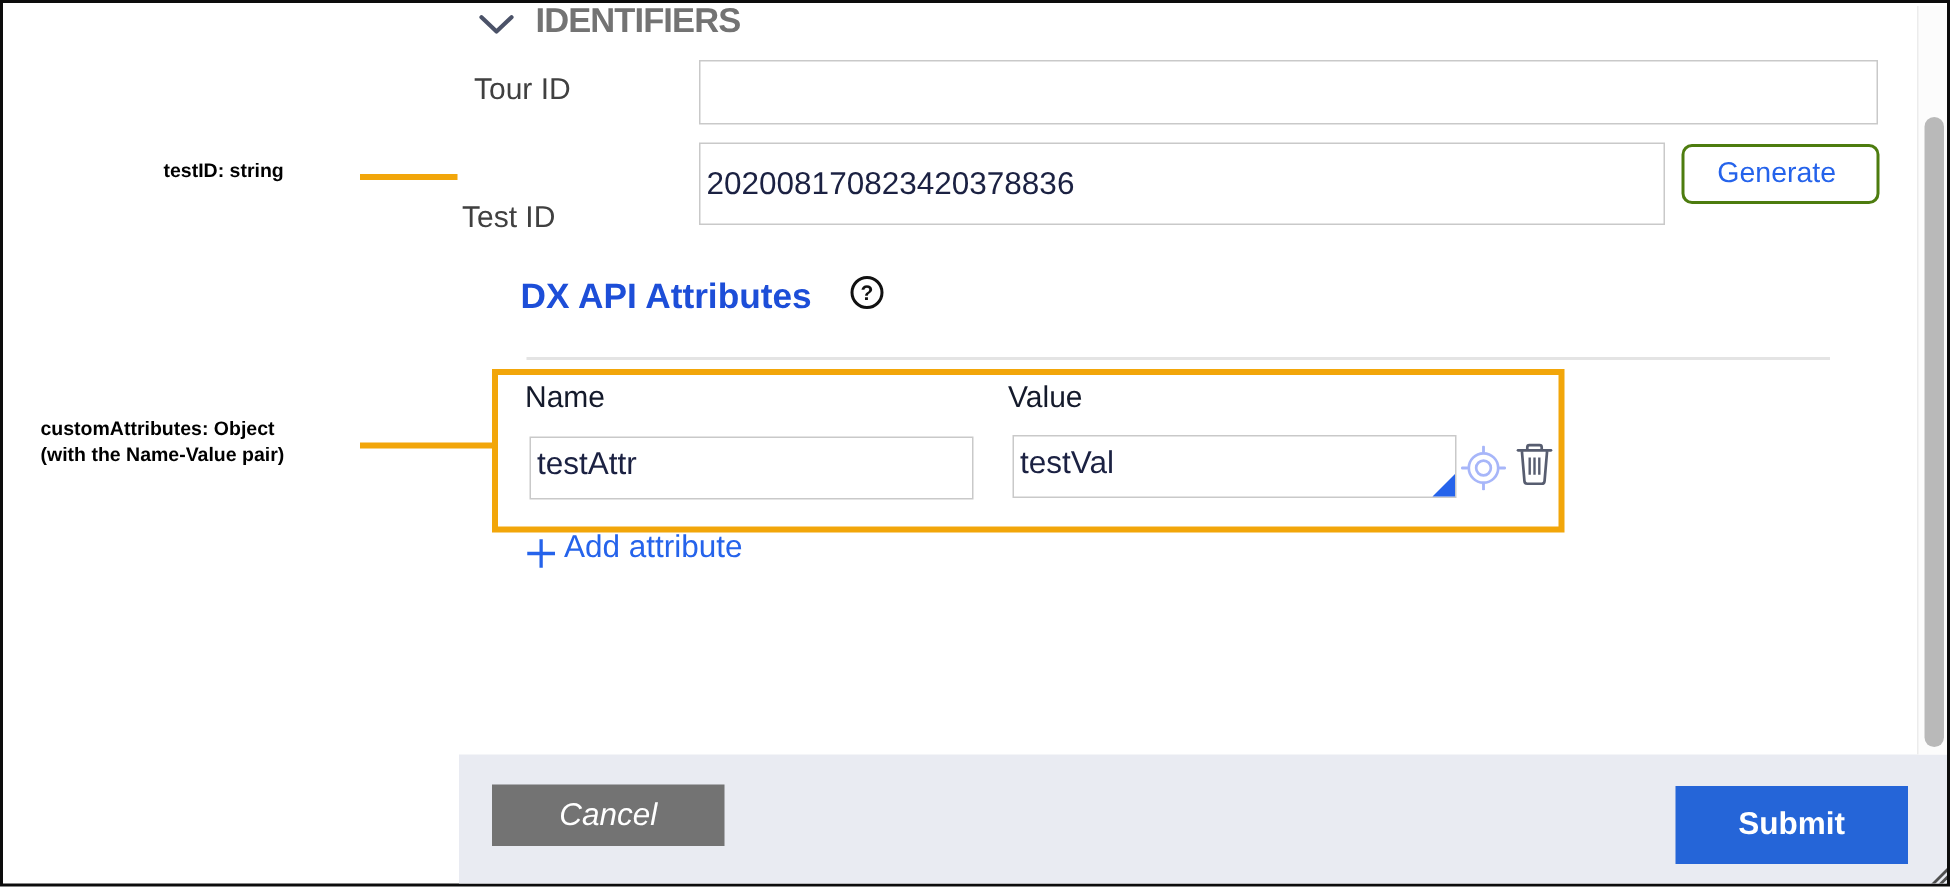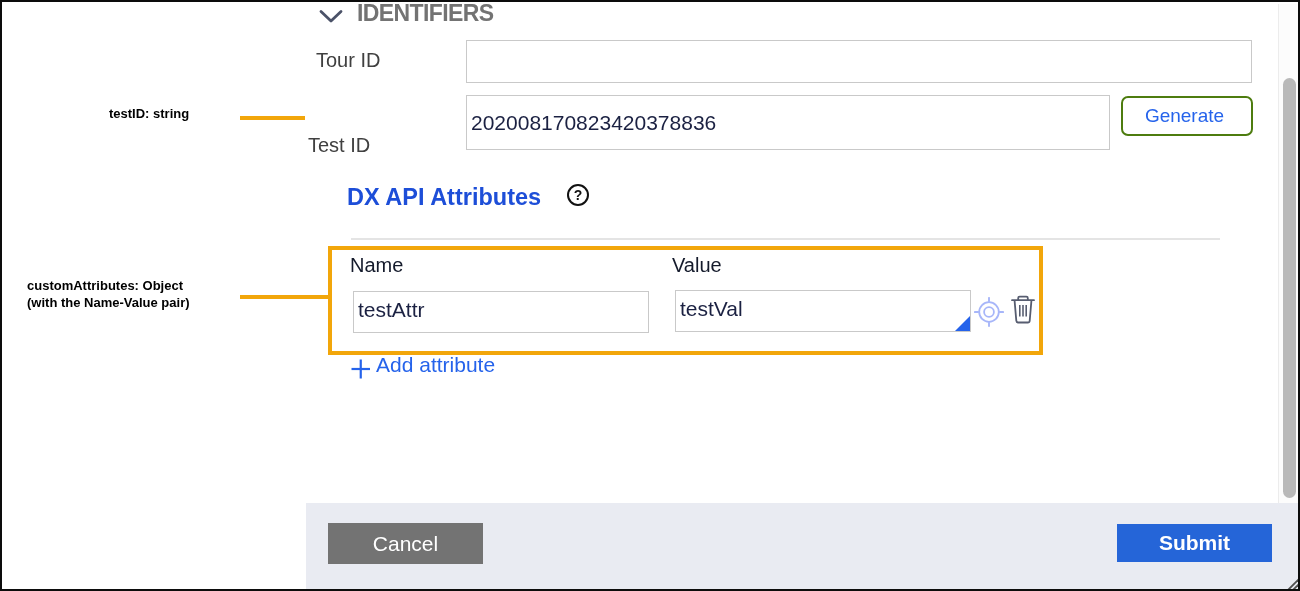--- a/index.html
+++ b/index.html
@@ -59,24 +59,24 @@
 }
 .crossicon { left:972px; top:295px; }
 .trashicon { left:1008px; top:292px; }
 
 .addattr { left:374px; top:351px; font-size:21px; color:#2563eb; }
 
 
 .footer { left:304px; top:501px; width:994px; height:88px; background:#e9ebf2; }
 .cancel {
   left:326px; top:521px; width:155px; height:41px; background:#737373;
-  color:#fff; font-size:21px; display:flex; align-items:center; justify-content:center;
+  color:#fff; font-size:21px; display:flex; align-items:center; justify-content:center;font-style:italic;
 }
 .submit {
-  left:1115px; top:522px; width:155px; height:38px; background:#2565d8;
+  left:1115px; top:522px; width:155px; height:52px; background:#2565d8;
   color:#fff; font-size:21px; font-weight:bold;
   display:flex; align-items:center; justify-content:center;
 }
 
 
 .track { left:1276px; top:2px; width:22px; height:499px; background:#fcfcfc; border-left:1px solid #ececec; }
 .thumb { left:1281px; top:76px; width:13px; height:420px; background:#b9b9b9; border-radius:7px; }
 </style>
 </head>
 <body>

